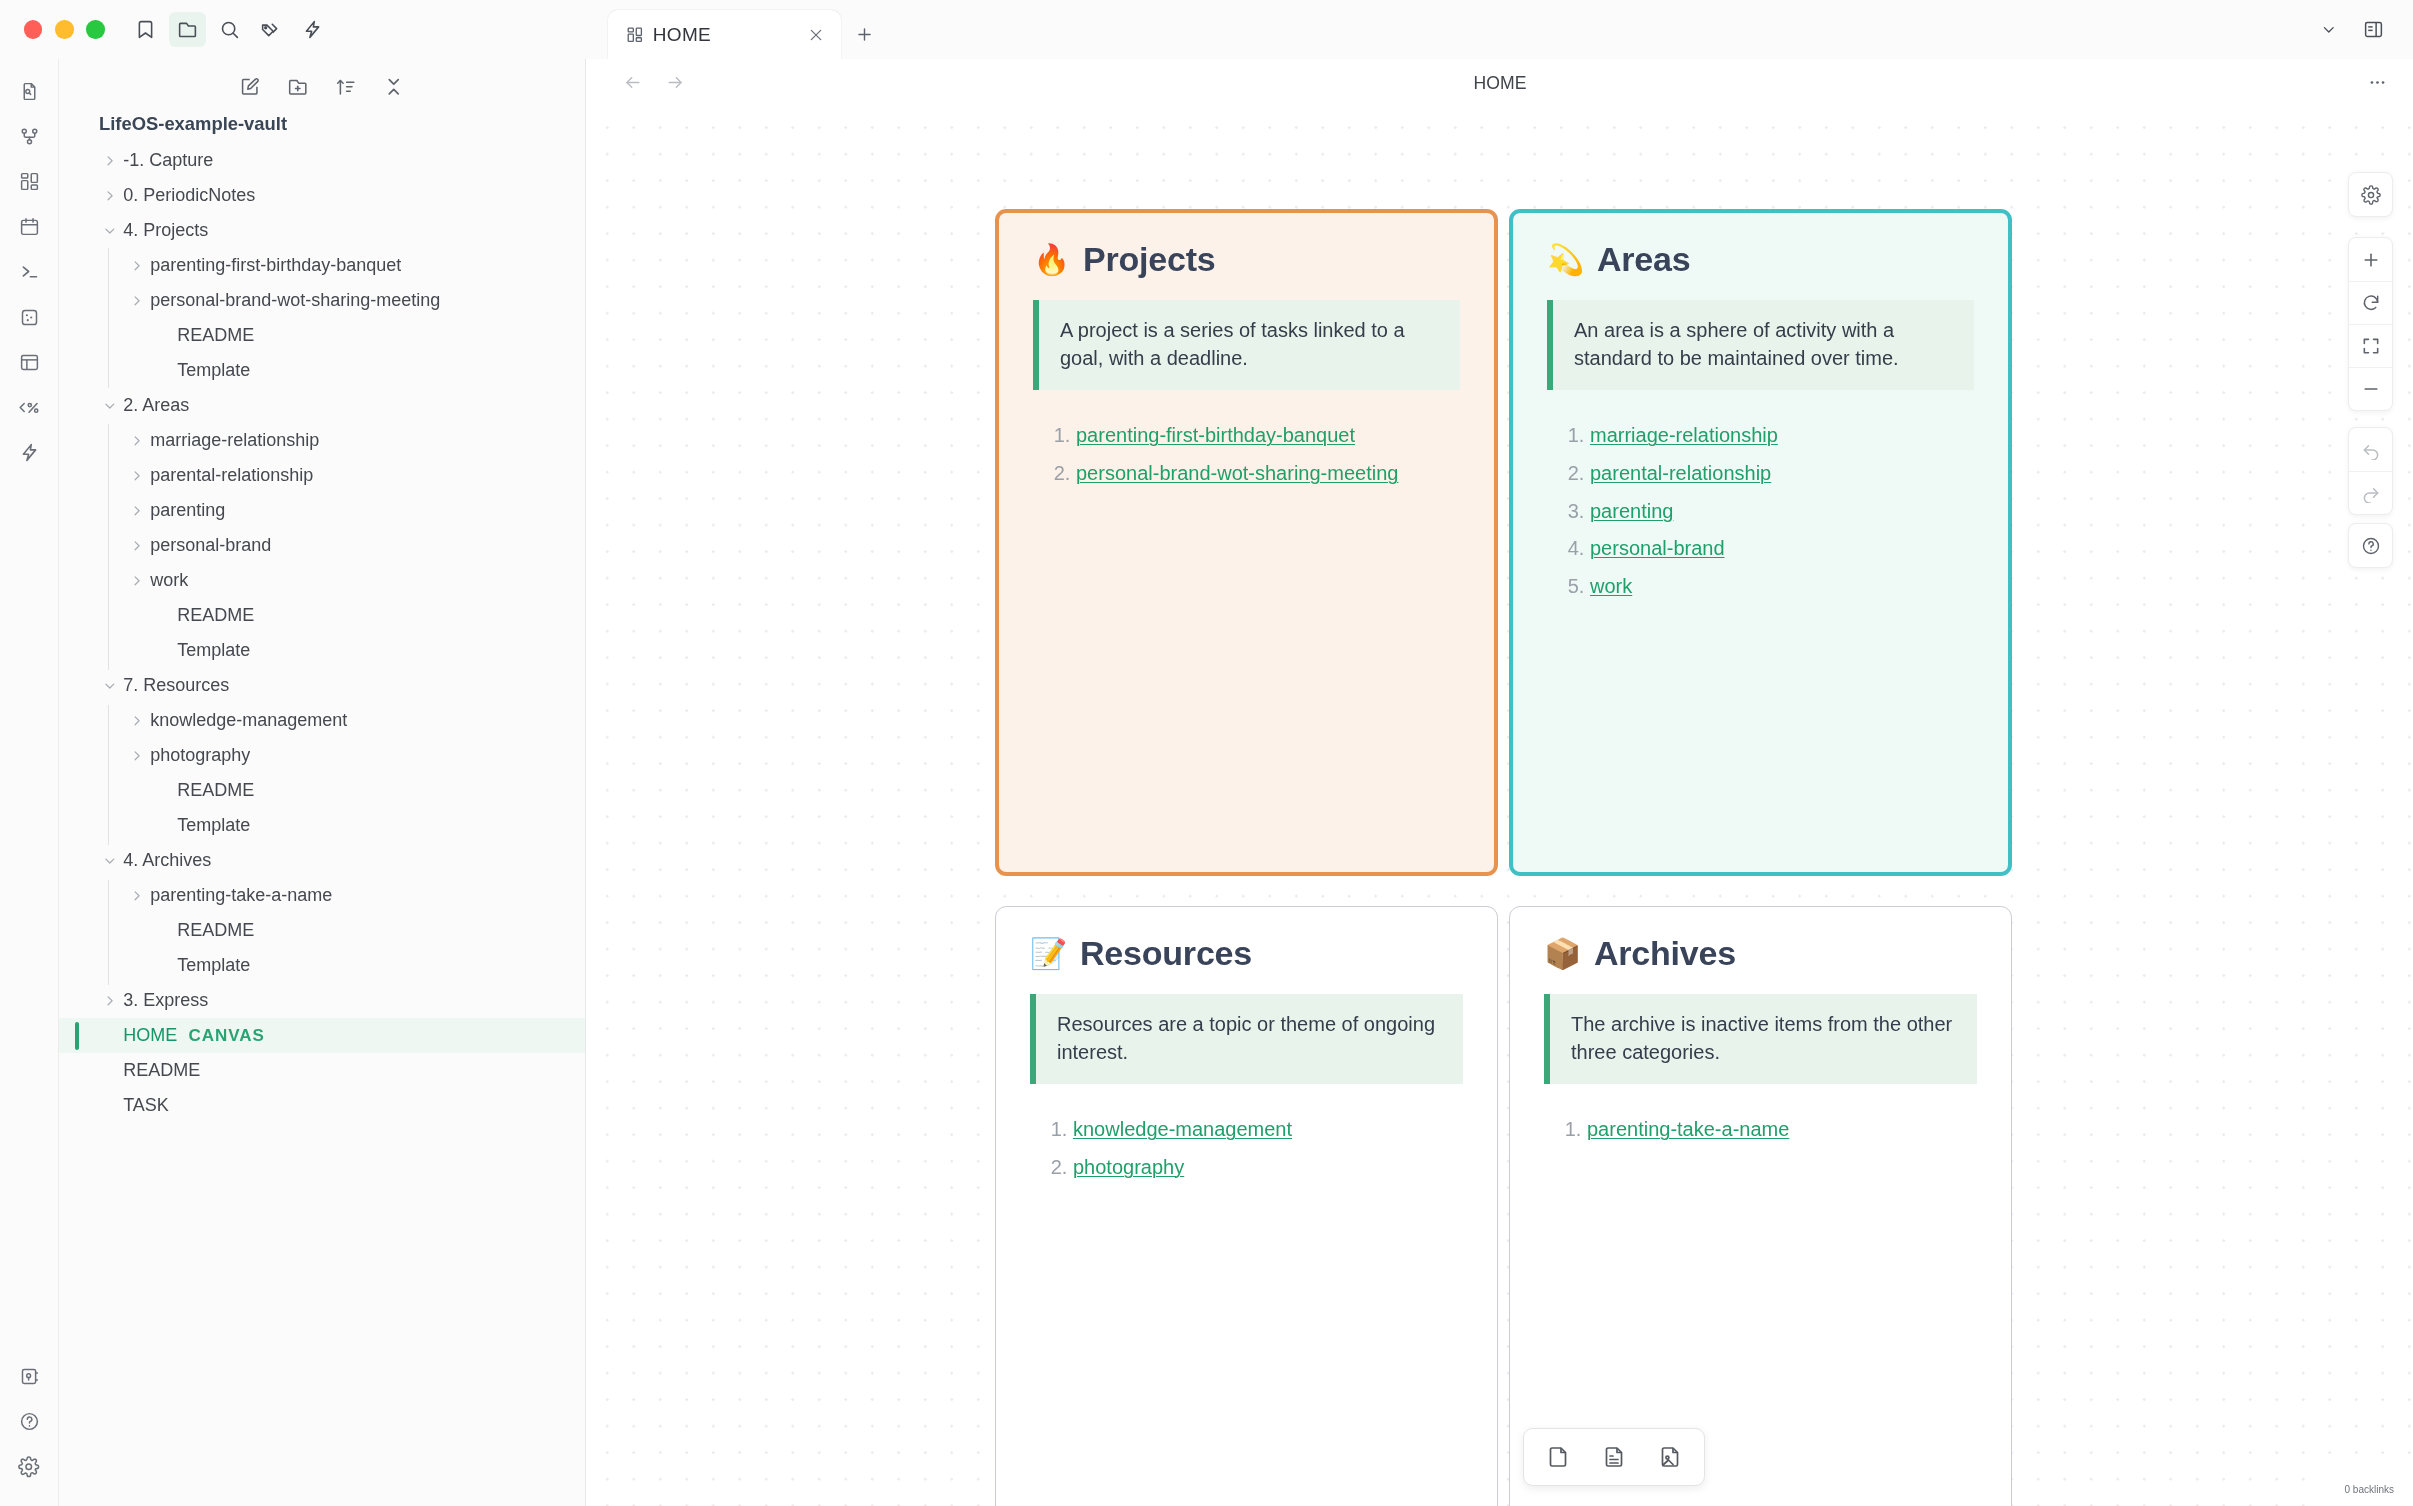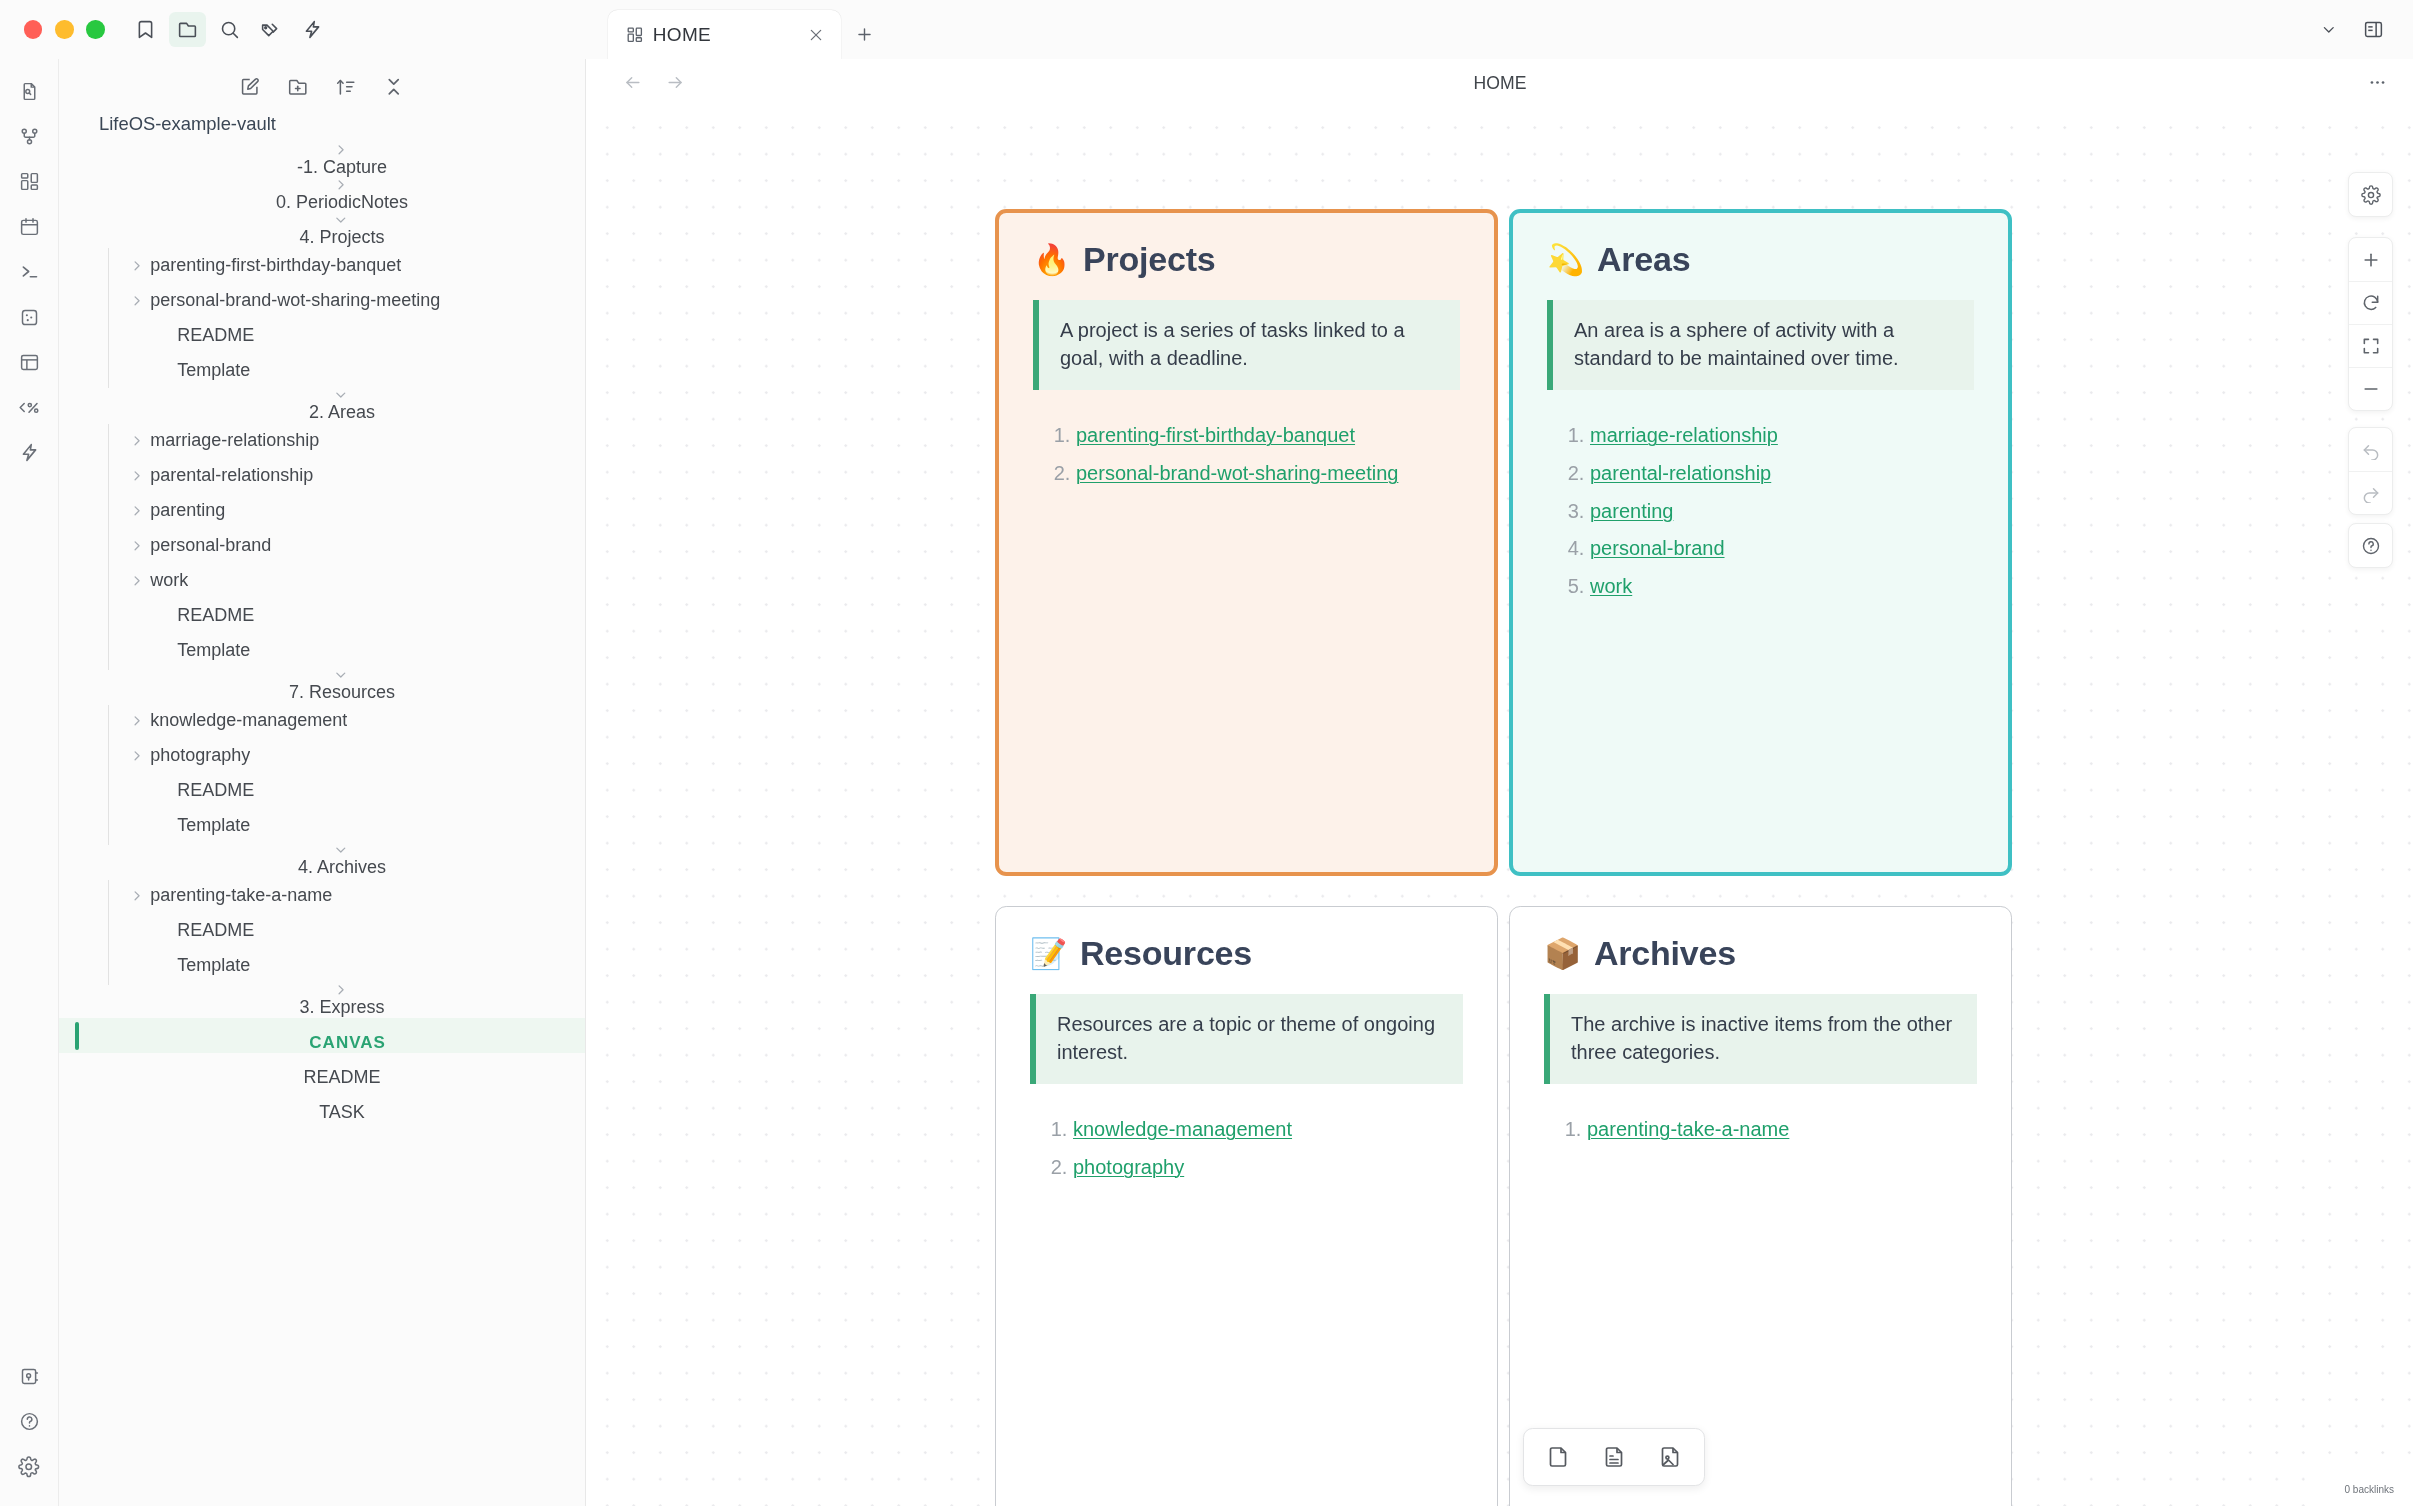--- a/index.html
+++ b/index.html
@@ -75,30 +75,30 @@
     width: 527px; height: 1448px;
     background: #fbfbfb;
     border-right: 0.8px solid #e8e8e8;
   }
   .exp-toolbar {
     height: 48px; display: flex; align-items: center; justify-content: center;
     gap: 21px; color: #5f646c; padding-top: 8px;
   }
   .exp-tb-btn { display: flex; align-items: center; justify-content: center; width: 27px; height: 27px; }
   .vault-name {
-    font-size: 18.4px; color: #3a4655; font-weight: 400;
+    font-size: 18.4px; color: #3a4655; font-weight: 700;
     padding: 6.4px 0 8px 40px;
   }
   .tree { padding-left: 0; }
   .row {
     display: flex; align-items: center;
     height: 35px; font-size: 18px; color: #45494f;
     padding-left: 40px; position: relative;
   }
-  .row.lvl1 { padding-left: 40px; flex-direction: column; }
+  .row.lvl1 { padding-left: 40px; }
   .row.lvl2 { padding-left: 67px; }
   .row.lvl2-file { padding-left: 94px; }
   .chev {
     width: 21px; display: inline-flex; align-items: center; justify-content: center;
     color: #a8adb4; flex: none; margin-right: 3.2px;
   }
   .chev.none { visibility: hidden; }
   .row-label { white-space: nowrap; overflow: hidden; }
   .row.active { background: #eef7f1; }
   .row.active .row-label { color: #14956b; }

